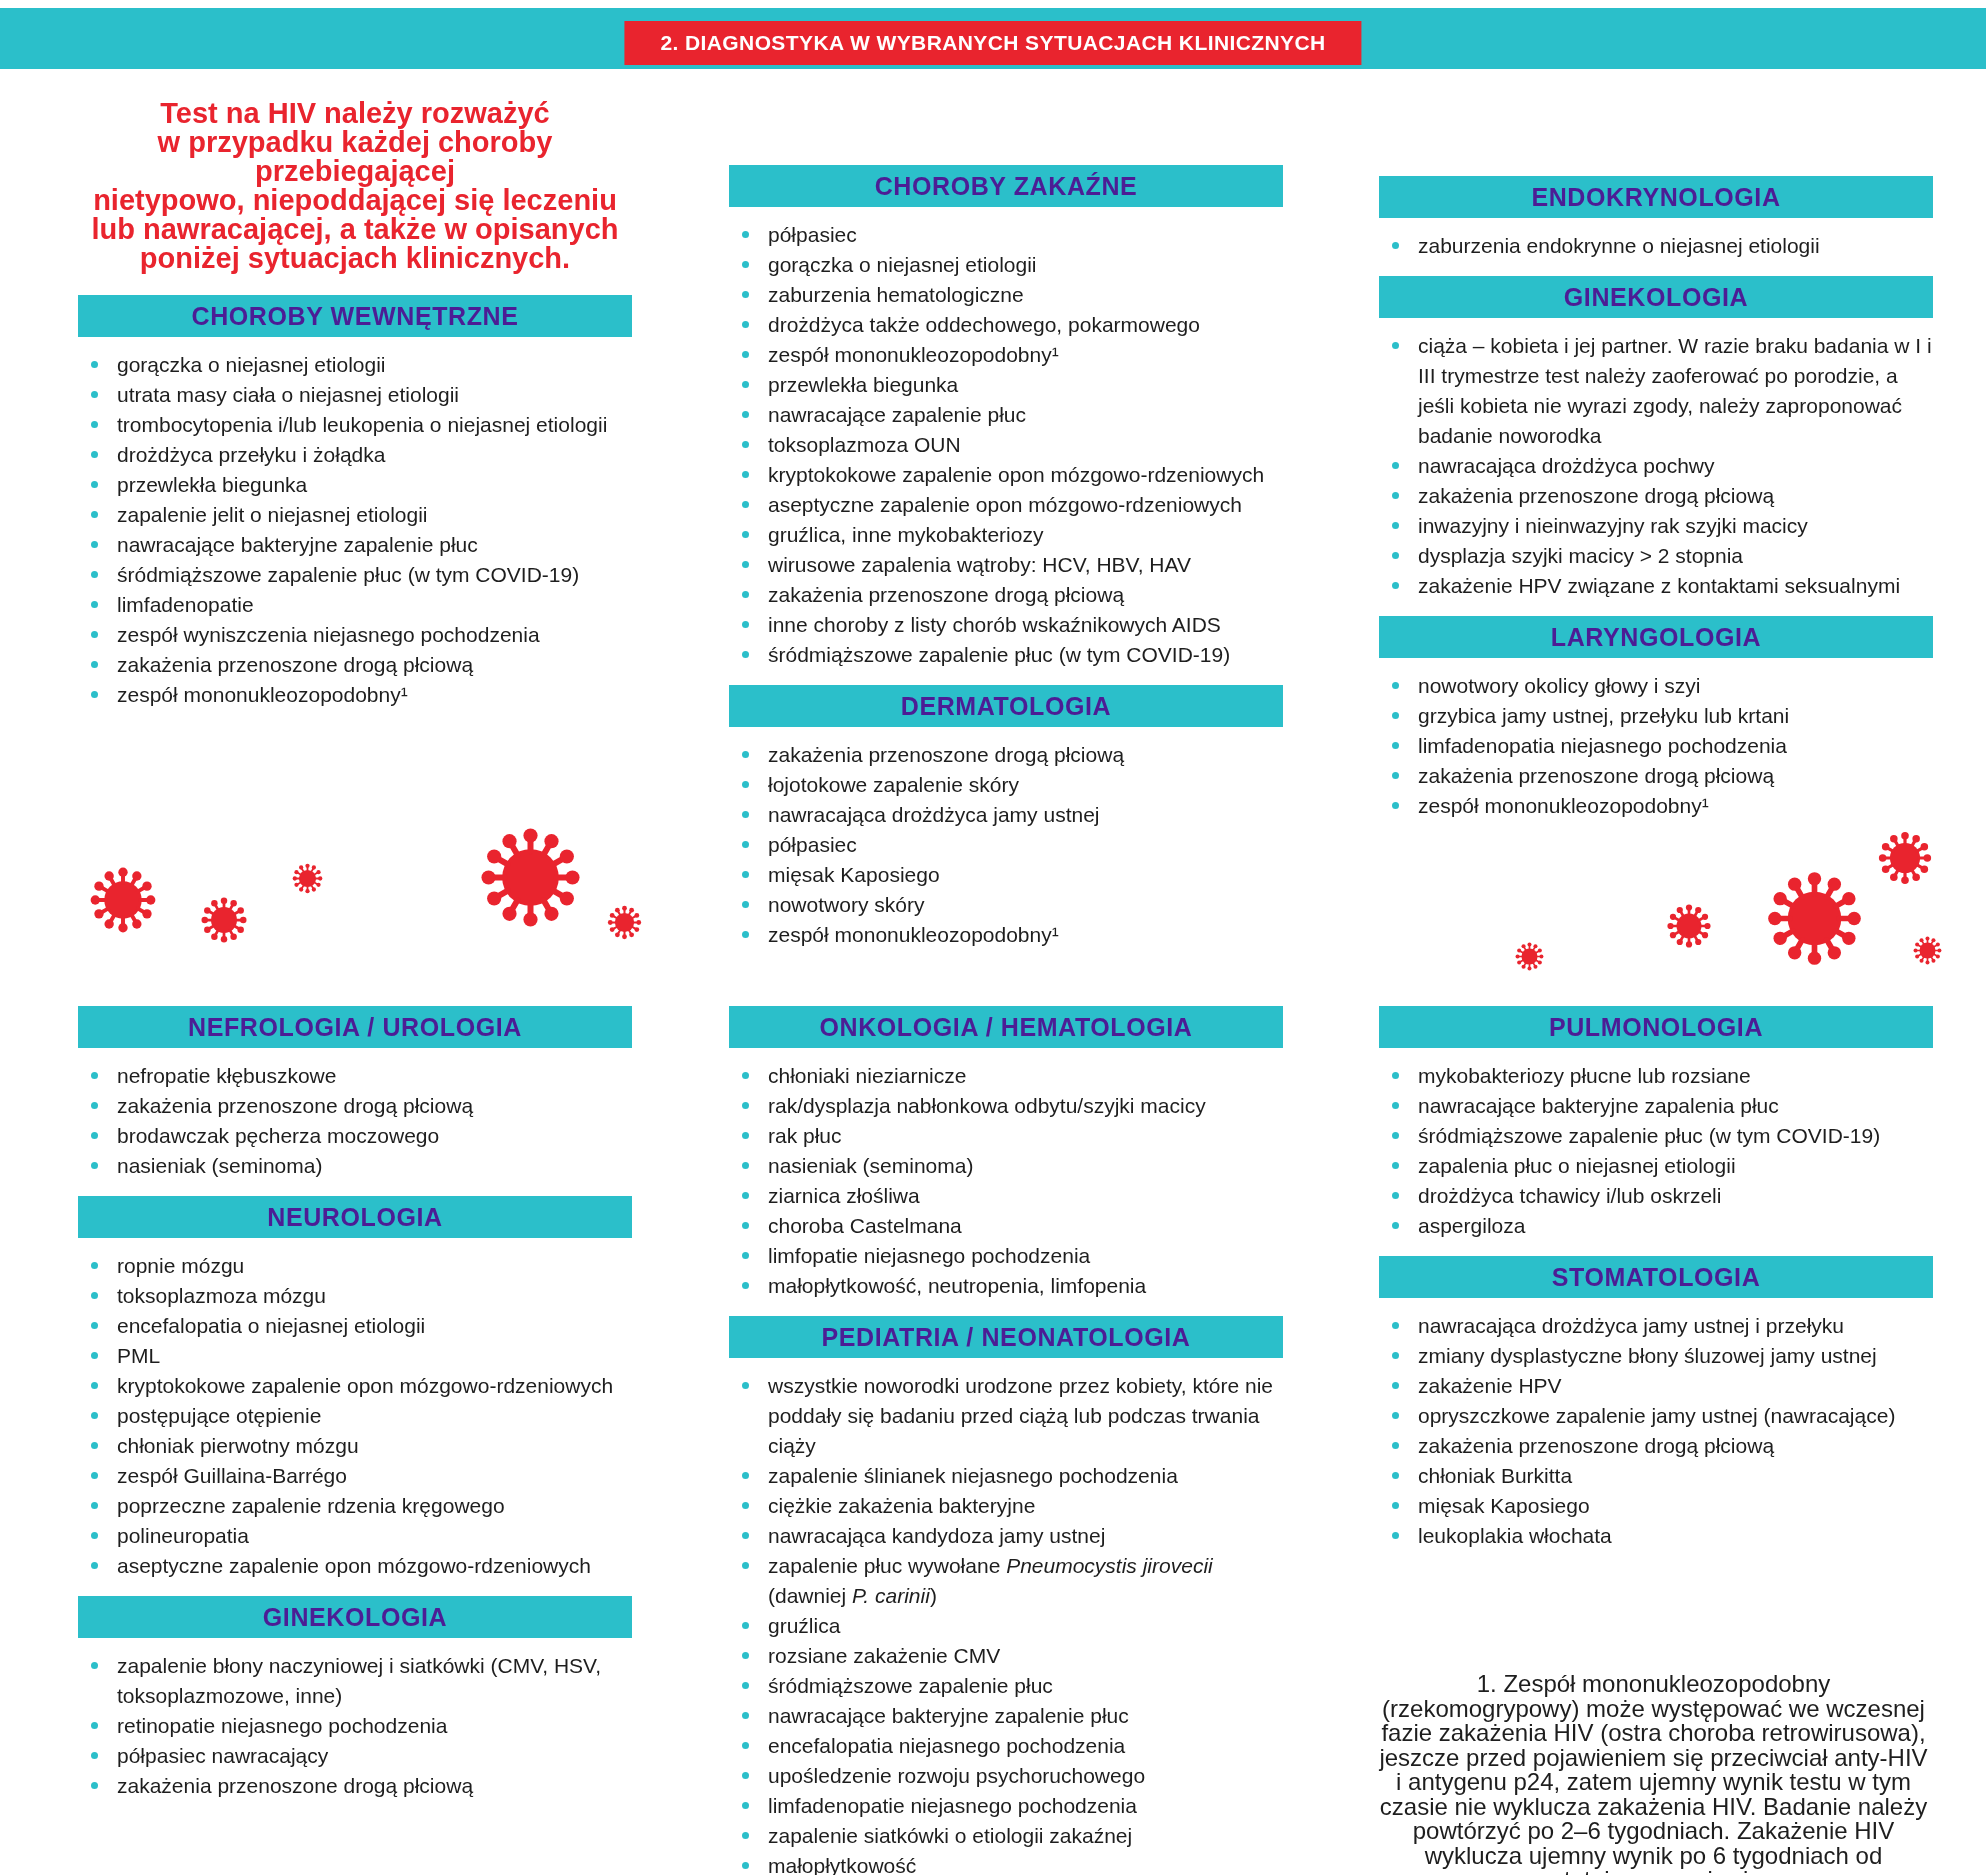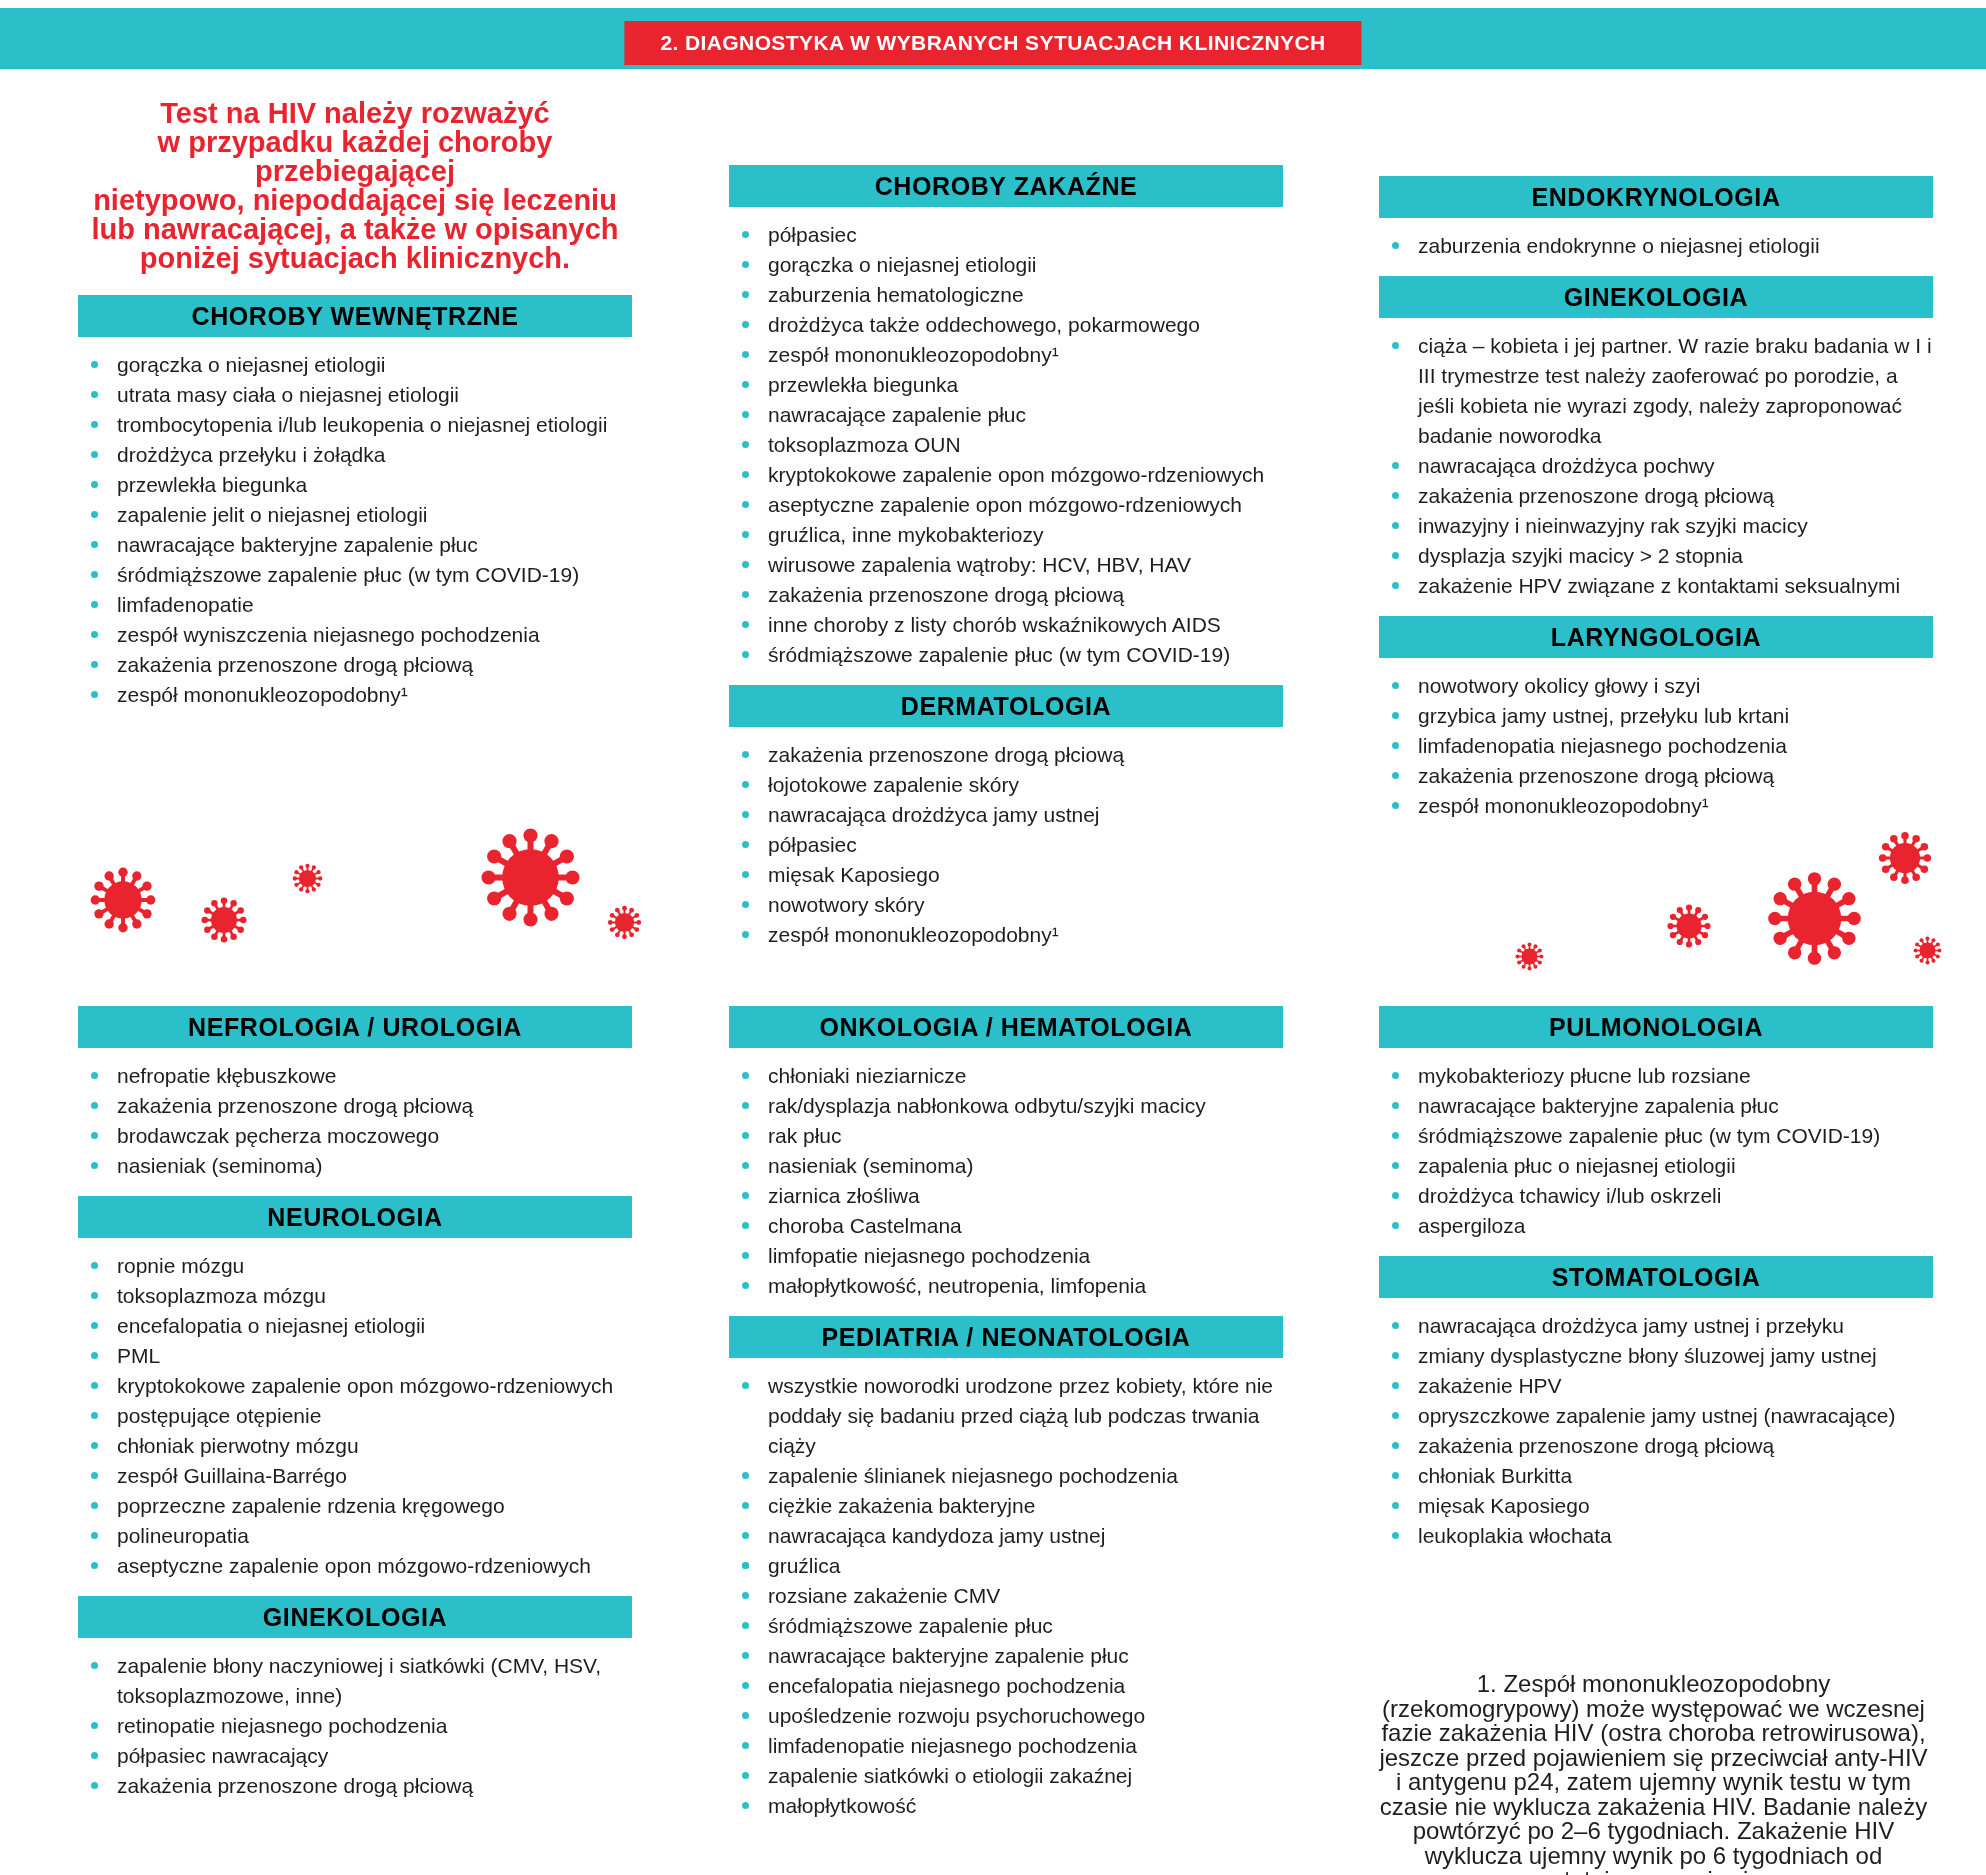--- a/index.html
+++ b/index.html
@@ -28,21 +28,21 @@
   .band-top{position:absolute;top:0;left:0;width:100%;}
   .col1 .band-top{padding-top:72px;}
   .col2 .band-top{padding-top:83px;}
   .band-bottom{position:absolute;top:913px;left:0;width:100%;}
   .intro{
     margin:6.2px 4.7px 22px;font-size:29px;line-height:29px;font-weight:bold;
     color:var(--red);text-align:center;white-space:pre-line;
   }
   .section{margin-bottom:15.6px;}
   .sec-header{
-    height:42px;line-height:42px;background:var(--teal);color:#000000;
+    height:42px;line-height:42px;background:var(--teal);color:#4c1d95;
     font-size:25px;font-weight:bold;text-align:center;letter-spacing:0.6px;
   }
   ul.items{list-style:none;margin:12.5px 0 0 0;padding:0;}
   ul.items li{position:relative;padding-left:39px;font-size:21px;line-height:30px;color:var(--text);}
   .bullet{position:absolute;left:12.5px;top:11px;width:7.8px;height:7.8px;border-radius:50%;background:var(--teal);}
   .item-text i{font-style:italic;}
   .virus{position:absolute;color:var(--red);}
   .virus circle{fill:currentColor;}
   .virus line{stroke:currentColor;stroke-linecap:round;}
   .footnote{
@@ -314,21 +314,21 @@
               <li class="item"><span class="bullet"></span><span class="item-text">małopłytkowość, neutropenia, limfopenia</span></li>
             </ul>
           </section>
           <section class="section">
             <div class="sec-header">PEDIATRIA / NEONATOLOGIA</div>
             <ul class="items">
               <li class="item"><span class="bullet"></span><span class="item-text">wszystkie noworodki urodzone przez kobiety, które nie poddały się badaniu przed ciążą lub podczas trwania ciąży</span></li>
               <li class="item"><span class="bullet"></span><span class="item-text">zapalenie ślinianek niejasnego pochodzenia</span></li>
               <li class="item"><span class="bullet"></span><span class="item-text">ciężkie zakażenia bakteryjne</span></li>
               <li class="item"><span class="bullet"></span><span class="item-text">nawracająca kandydoza jamy ustnej</span></li>
-              <li class="item"><span class="bullet"></span></li>
+              <li class="item"><span class="bullet"></span><span class="item-text"><span>zapalenie płuc wywołane </span><i>Pneumocystis jirovecii</i><span> (dawniej </span><i>P. carinii</i><span>)</span></span></li>
               <li class="item"><span class="bullet"></span><span class="item-text">gruźlica</span></li>
               <li class="item"><span class="bullet"></span><span class="item-text">rozsiane zakażenie CMV</span></li>
               <li class="item"><span class="bullet"></span><span class="item-text">śródmiąższowe zapalenie płuc</span></li>
               <li class="item"><span class="bullet"></span><span class="item-text">nawracające bakteryjne zapalenie płuc</span></li>
               <li class="item"><span class="bullet"></span><span class="item-text">encefalopatia niejasnego pochodzenia</span></li>
               <li class="item"><span class="bullet"></span><span class="item-text">upośledzenie rozwoju psychoruchowego</span></li>
               <li class="item"><span class="bullet"></span><span class="item-text">limfadenopatie niejasnego pochodzenia</span></li>
               <li class="item"><span class="bullet"></span><span class="item-text">zapalenie siatkówki o etiologii zakaźnej</span></li>
               <li class="item"><span class="bullet"></span><span class="item-text">małopłytkowość</span></li>
             </ul>

